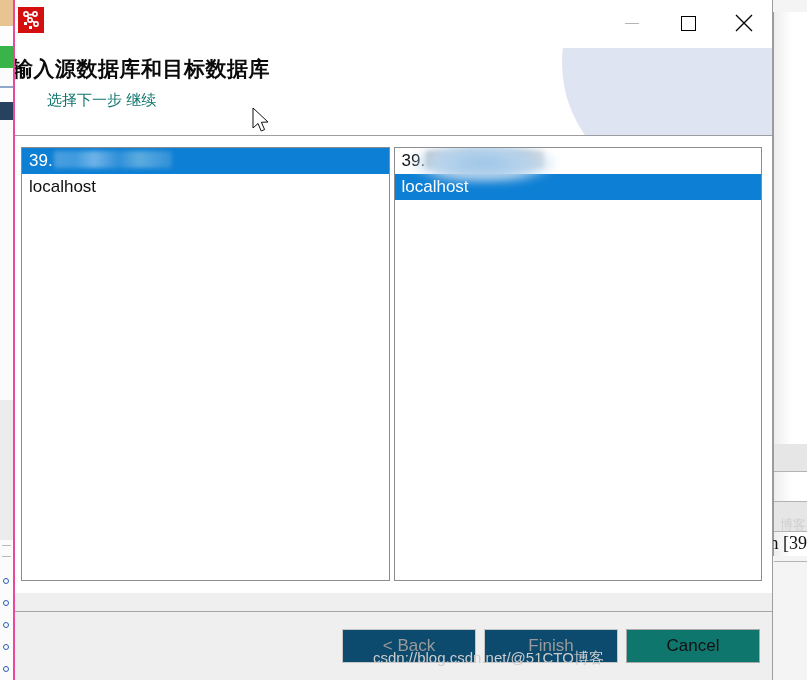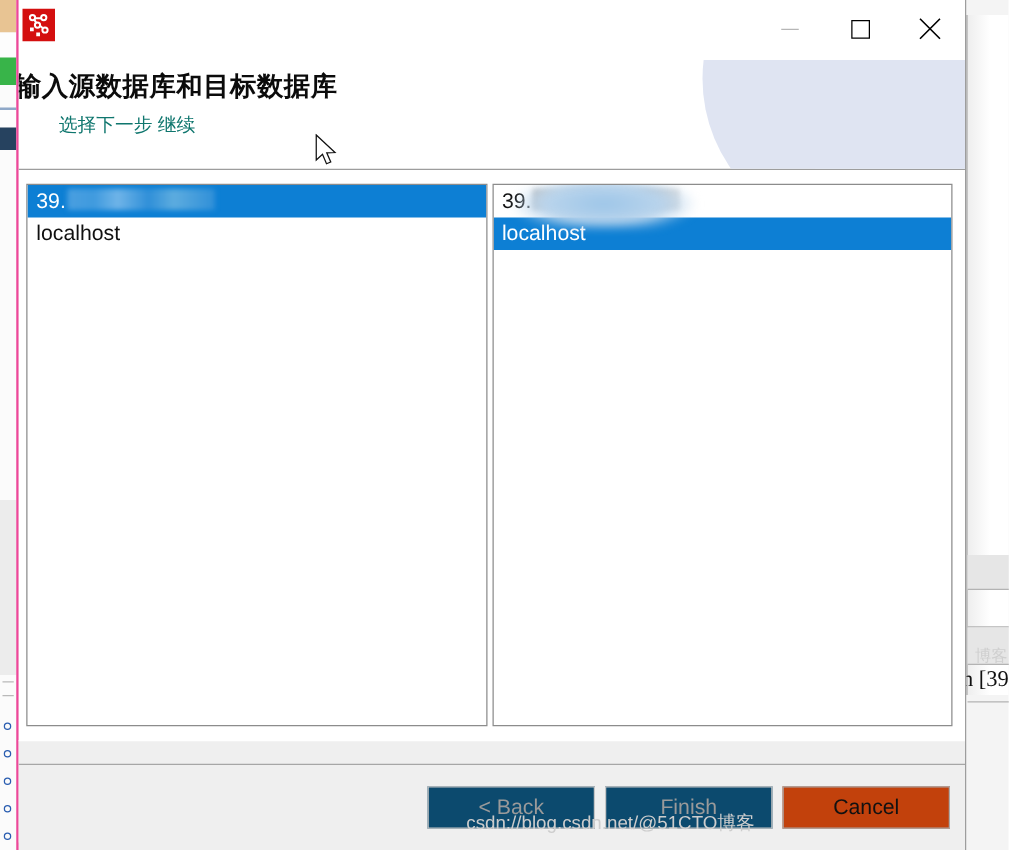--- a/index.html
+++ b/index.html
@@ -144,21 +144,21 @@
   .btn {
     height: 34px; min-width: 134px;
     font-size: 17px; font-family: "Liberation Sans", sans-serif;
     background: #e1e1e1; border: 1px solid #adadad; color: #111;
     display: flex; align-items: center; justify-content: center;
   }
   .btn.disabled { color: #9a9a9a; background: #0c4a6e; border-color: #c6c6c6; }
   .btn.default {
     background: #ffffff; border: 2px solid #0a72c4; color: #111;
   }
-  .btn.plain { background: #c2410c; border: 1px solid #a9a9a9; }
+  .btn.plain { background: #0f766e; border: 1px solid #a9a9a9; }
 
   .watermark {
     position: absolute; left: 358px; bottom: 12px;
     font-size: 15px; color: #cdcdcd; white-space: nowrap; pointer-events: none;
   }
 
   
   .cursor { position: absolute; left: 252px; top: 107px; pointer-events: none; }
 </style>
 </head>

